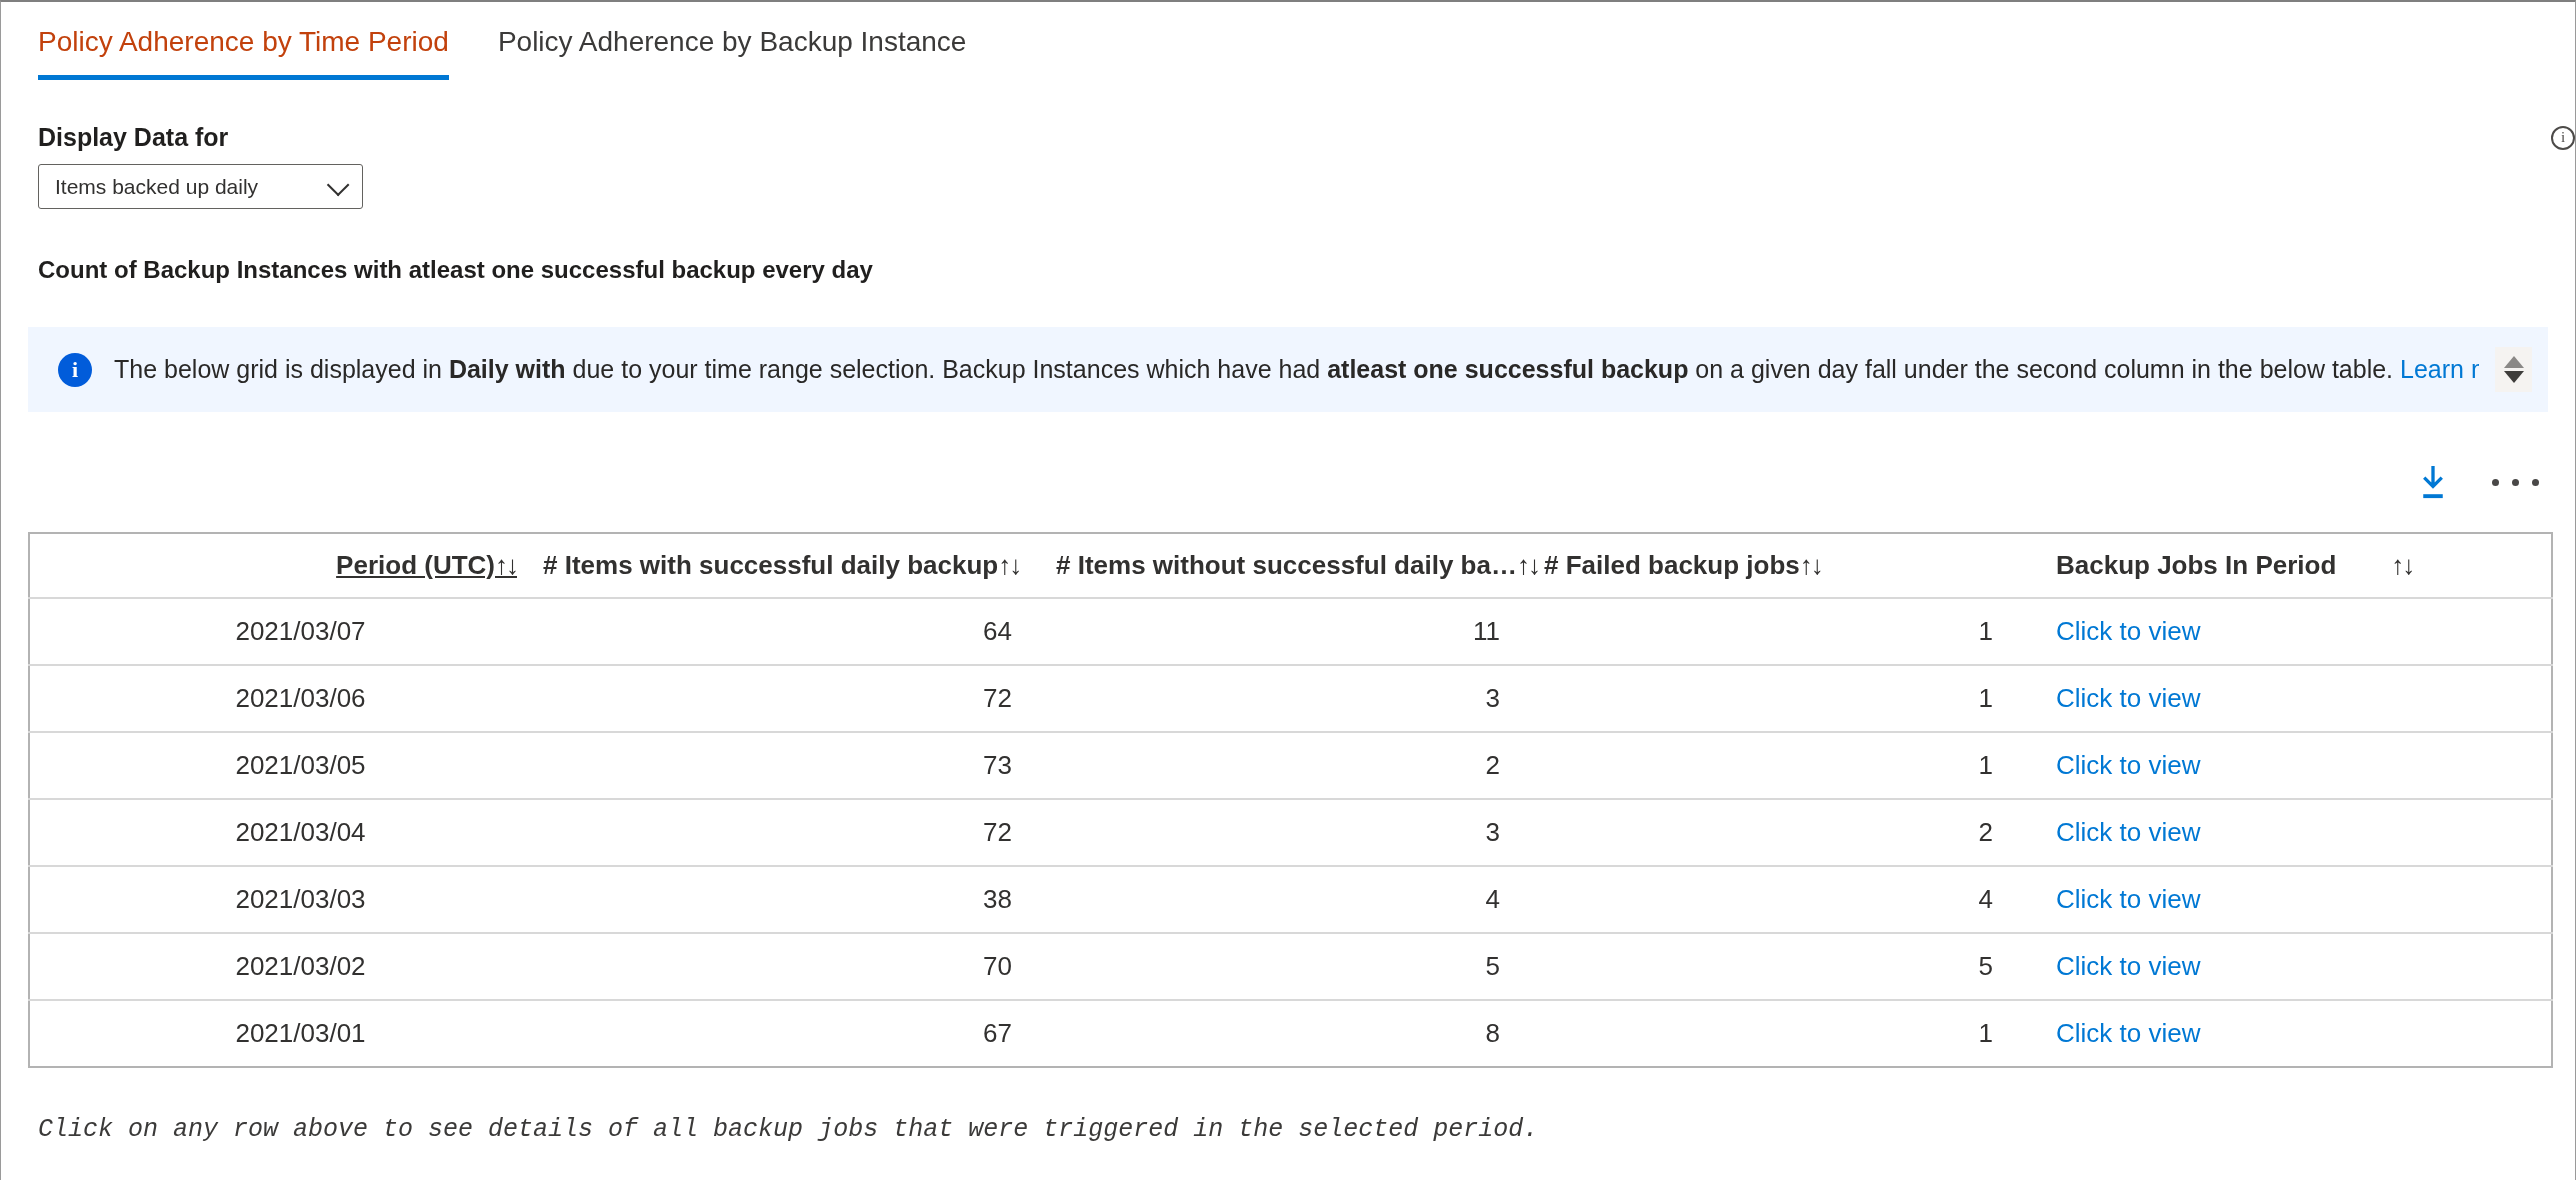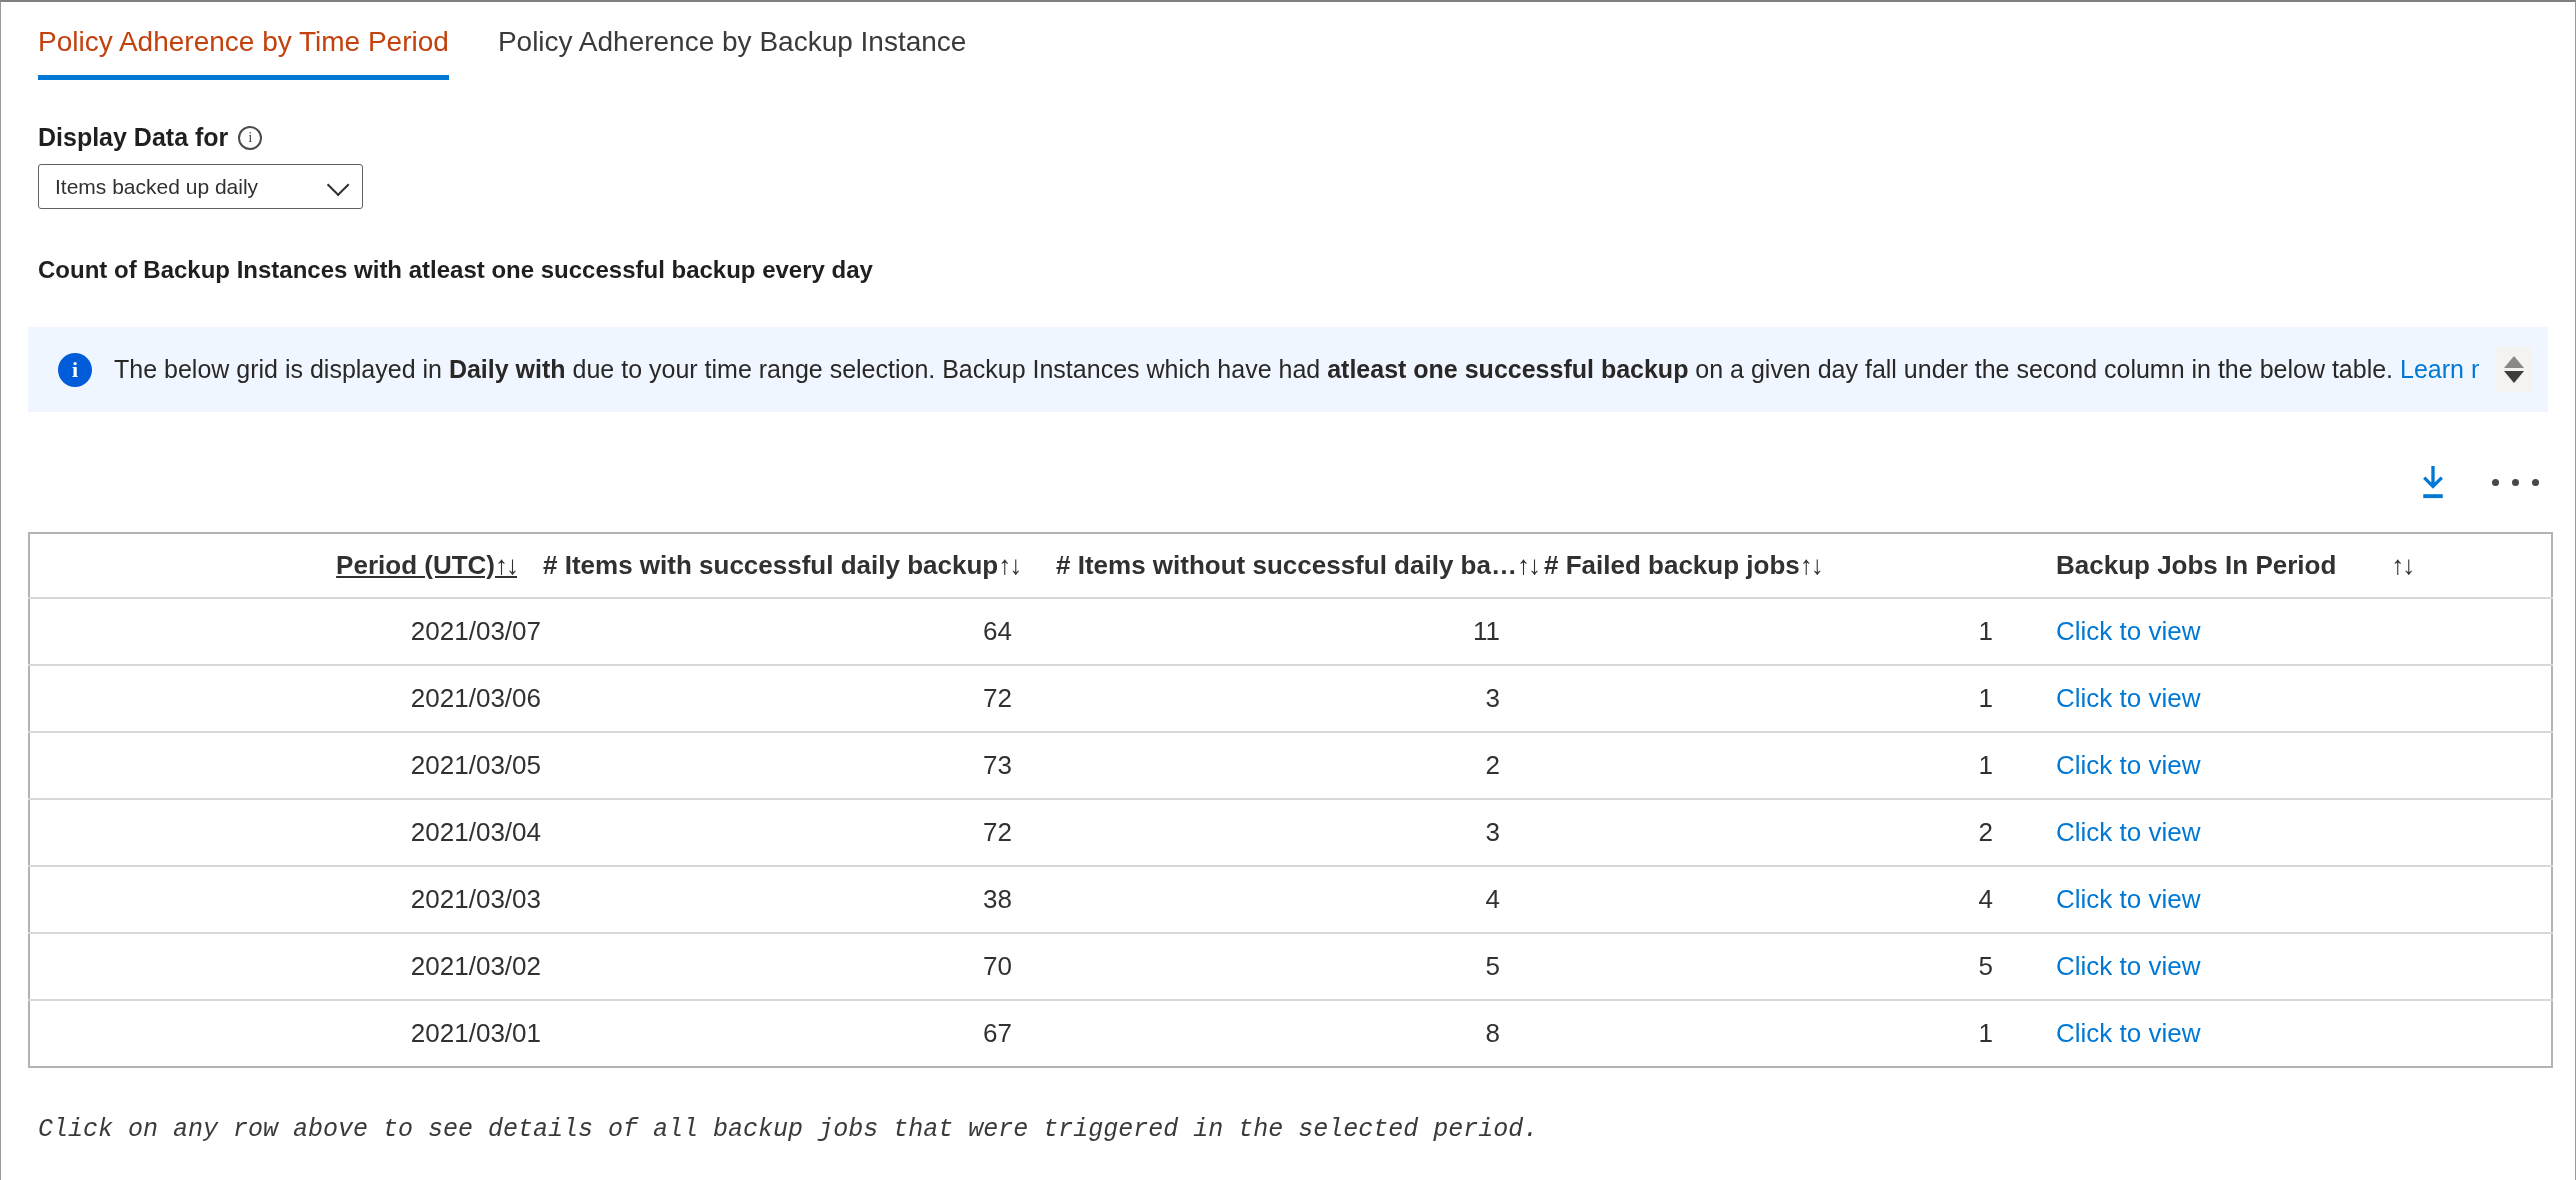--- a/index.html
+++ b/index.html
@@ -15,21 +15,21 @@
     overflow:hidden;
   }
   .link { color:var(--link,#0078d4); text-decoration:none; cursor:pointer; }
 
   
   .tabs { display:flex; gap:49px; margin:24px 0 0 37px; }
   .tab { font-size:28px; padding-bottom:17px; border-bottom:5px solid transparent; color:#3b3a39; cursor:pointer; white-space:nowrap; }
   .tab.active { font-weight:400; color:#c2410c; border-bottom-color:var(--accent-blue,#0078d4); }
 
   
-  .field-label-row { display:flex; align-items:center; gap:10px; margin:43px 0 0 37px; }
+  .field-label-row { display:flex; align-items:center; margin:43px 0 0 37px;justify-content:space-between; }
   .field-label { font-size:25px; font-weight:700; color:#201f1e; }
   .info-tip {
     width:24px; height:24px; border-radius:50%;
     border:2px solid #4d4b49; box-sizing:border-box;
     display:inline-flex; align-items:center; justify-content:center;
     font-size:15px; color:#4d4b49; font-family:"Liberation Serif",serif;
   }
   .dropdown {
     margin:12px 0 0 37px;
     width:325px; height:45px; box-sizing:border-box;
@@ -81,21 +81,21 @@
   table.grid {
     margin:22px 27px 0 27px;
     width:2523px; table-layout:fixed;
     border-collapse:collapse;
     border:2px solid #b3b3b3;
     font-size:26px; color:#323130;
   }
   table.grid th { font-weight:700; color:#323130; height:61px; border-bottom:2px solid #d8d8d8; text-align:left; white-space:nowrap; }
   table.grid td { height:63px; border-bottom:2px solid #d8d8d8; background:#fff; }
   table.grid tr:last-child td { border-bottom:none; }
-  .col-period { padding-left:30px; text-align:right; }
+  .col-period { padding-left:30px; text-align:center; }
   th.col-period .th-inner { display:flex; justify-content:flex-end; align-items:center; padding-right:24px;text-decoration:underline; }
   .col-num { text-align:right; padding-right:43px; }
   th.col-num { padding-right:10px; }
   .col-jobs { padding-left:20px; text-align:left; }
   th.col-jobs .sort-icon { margin-left:55px; }
   .sort-icon { font-weight:400; font-size:26px; letter-spacing:-2px; color:#323130; }
 
   
   .footnote { margin:47px 0 0 37px; font-size:25px; font-style:italic; color:#3b3a39;font-family:Liberation Mono, monospace; }
 </style>

